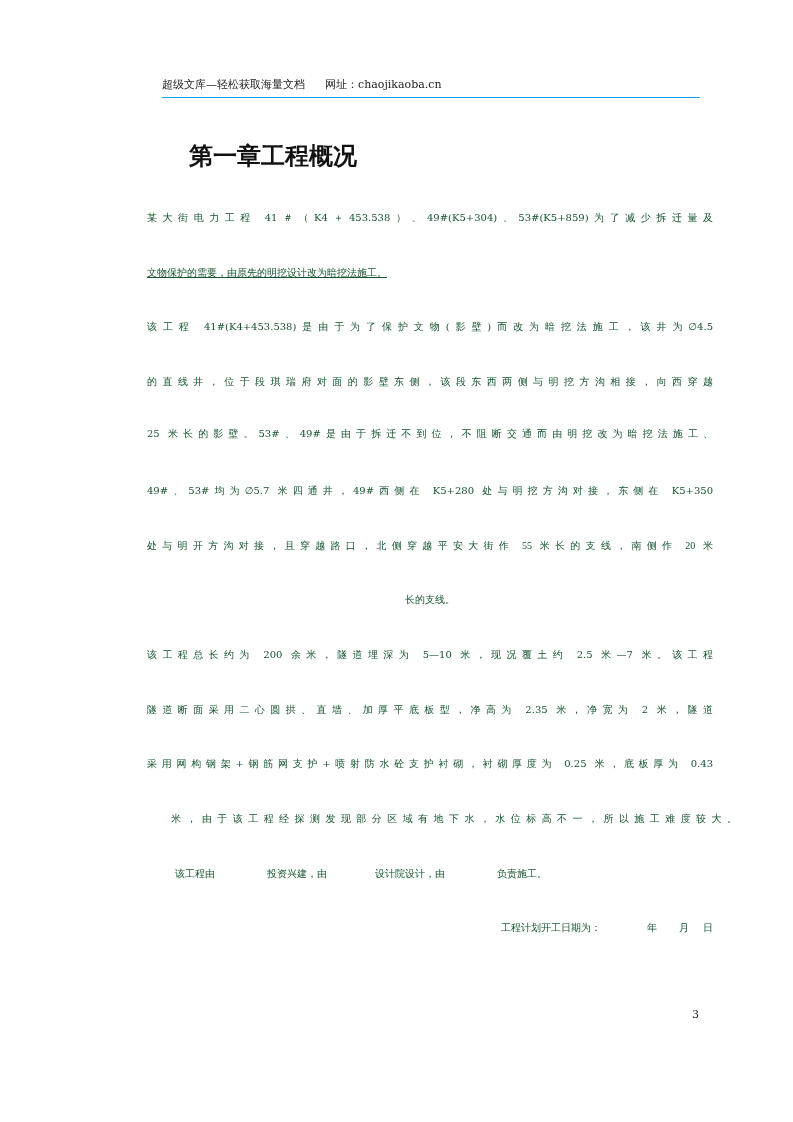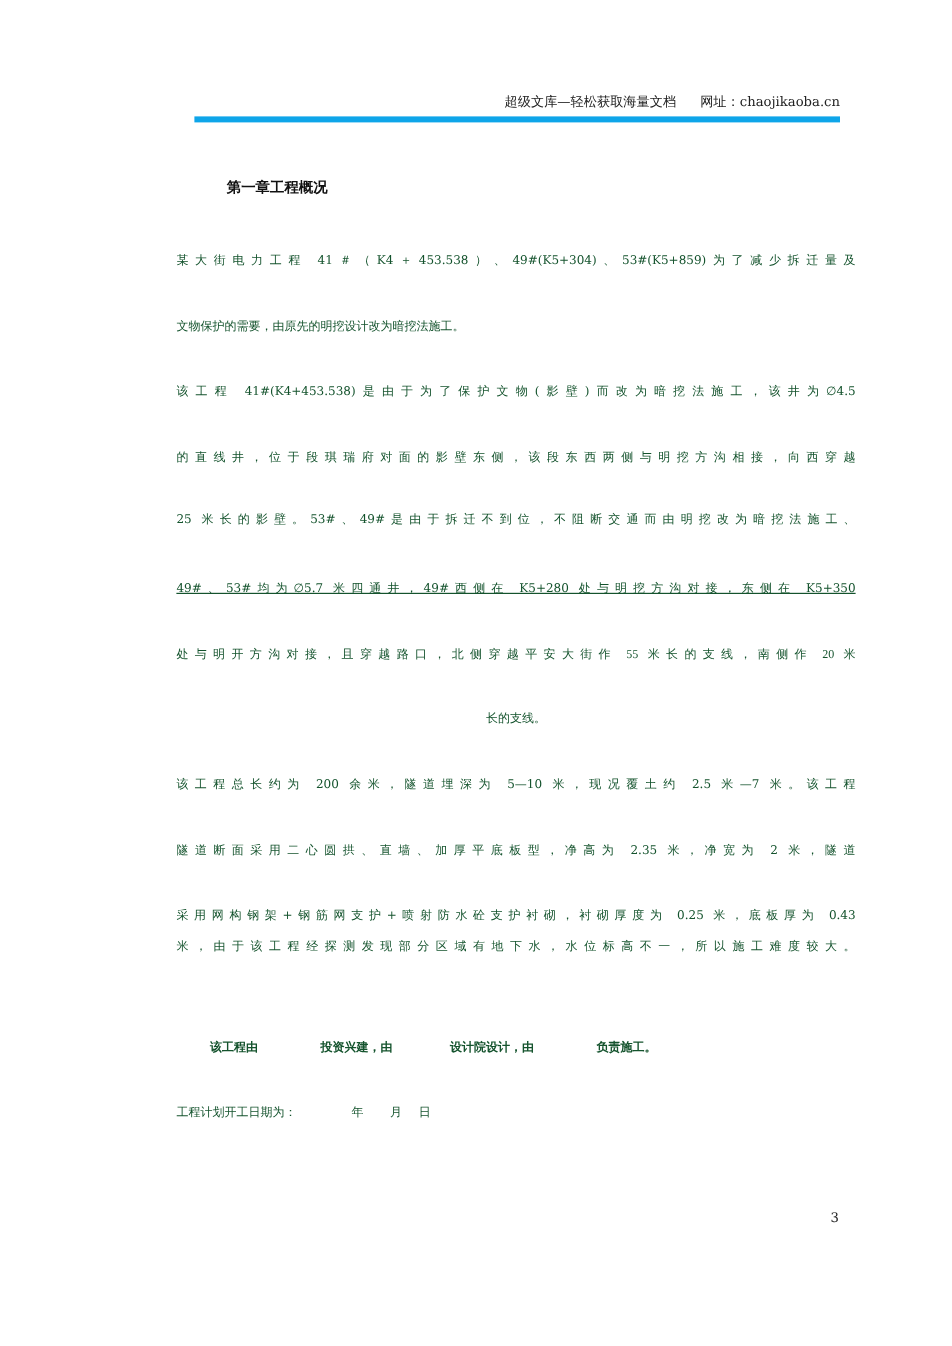--- a/index.html
+++ b/index.html
@@ -14,88 +14,88 @@
       overflow: hidden;
       font-family: "DejaVu Serif", "Liberation Serif", serif;
       color: #111111;
     }
     .header {
       position: absolute;
       left: 162px;
       top: 76px;
       width: 538px;
       height: 21px;
-      border-bottom: 5px solid #0ea5e9;
-      text-align: right;
+      border-bottom: 1px solid #0ea5e9;
+      text-align: left;
       font-size: 11px;
       line-height: 18px;
       color: #222222;
       white-space: nowrap;
     }
     .header .sep { display: inline-block; width: 20px; }
     .chapter-title {
       position: absolute;
       left: 189px;
       top: 144px;
       font-family: "DejaVu Sans", "Liberation Sans", sans-serif;
-      font-size: 12px;
+      font-size: 24px;
       font-weight: bold;
       line-height: 24px;
       color: #111111;
       white-space: nowrap;
     }
     .line {
       position: absolute;
       left: 147px;
       width: 566px;
       font-size: 10px;
       line-height: 20px;
       white-space: nowrap;
       color: #14532d;
     }
     .line.justify {
       text-align: justify;
       text-align-last: justify;
     }
-    .line.indent { left: 175px; font-weight: bold; }
+    .line.indent { left: 175px; }
     .gap { display: inline-block; }
     .page-number {
       position: absolute;
       left: 692px;
       top: 1008px;
       font-size: 11px;
       line-height: 14px;
       color: #222222;
     }
   </style>
 </head>
 <body>
 
 <div class="header">
   <span>超级文库—轻松获取海量文档</span><span class="sep"></span><span>网址：chaojikaoba.cn</span>
 </div>
 
 <div class="chapter-title">第一章工程概况</div>
 
 <div class="line justify" style="top:208px;">某大街电力工程 41＃（K4＋453.538）、49#(K5+304)、53#(K5+859)为了减少拆迁量及</div>
-<div class="line" style="top:263px;">文物保护的需要，由原先的明挖设计改为暗挖法施工。</div>
+<div class="line" style="top:263px;text-decoration:underline;">文物保护的需要，由原先的明挖设计改为暗挖法施工。</div>
 
 <div class="line justify" style="top:317px;">该工程 41#(K4+453.538)是由于为了保护文物(影壁)而改为暗挖法施工，该井为∅4.5</div>
 <div class="line justify" style="top:372px;">的直线井，位于段琪瑞府对面的影壁东侧，该段东西两侧与明挖方沟相接，向西穿越</div>
 <div class="line justify" style="top:424px;">25 米长的影壁。53#、49#是由于拆迁不到位，不阻断交通而由明挖改为暗挖法施工、</div>
-<div class="line justify" style="top:481px;text-decoration:underline;">49#、53#均为∅5.7 米四通井，49#西侧在 K5+280 处与明挖方沟对接，东侧在 K5+350</div>
+<div class="line justify" style="top:481px;">49#、53#均为∅5.7 米四通井，49#西侧在 K5+280 处与明挖方沟对接，东侧在 K5+350</div>
 <div class="line justify" style="top:536px;font-family:Liberation Serif, serif;">处与明开方沟对接，且穿越路口，北侧穿越平安大街作 55 米长的支线，南侧作 20 米</div>
 <div class="line" style="top:590px;text-align:center;">长的支线。</div>
 
 <div class="line justify" style="top:645px;">该工程总长约为 200 余米，隧道埋深为 5—10 米，现况覆土约 2.5 米—7 米。该工程</div>
 <div class="line justify" style="top:700px;">隧道断面采用二心圆拱、直墙、加厚平底板型，净高为 2.35 米，净宽为 2 米，隧道</div>
 <div class="line justify" style="top:754px;">采用网构钢架+钢筋网支护+喷射防水砼支护衬砌，衬砌厚度为 0.25 米，底板厚为 0.43</div>
-<div class="line justify" style="top:780px;">米，由于该工程经探测发现部分区域有地下水，水位标高不一，所以施工难度较大。</div>
+<div class="line justify" style="top:809px;margin-left:24px;">米，由于该工程经探测发现部分区域有地下水，水位标高不一，所以施工难度较大。</div>
 
 <div class="line indent" style="top:864px;">
   <span>该工程由</span><span class="gap" style="width:52px;"></span><span>投资兴建，由</span><span class="gap" style="width:48px;"></span><span>设计院设计，由</span><span class="gap" style="width:52px;"></span><span>负责施工。</span>
 </div>
 
-<div class="line" style="top:918px;">
+<div class="line" style="top:918px;text-align:right;">
   <span>工程计划开工日期为：</span><span class="gap" style="width:46px;"></span><span>年</span><span class="gap" style="width:22px;"></span><span>月</span><span class="gap" style="width:14px;"></span><span>日</span>
 </div>
 
 <div class="page-number">3</div>
 
 </body></html>

